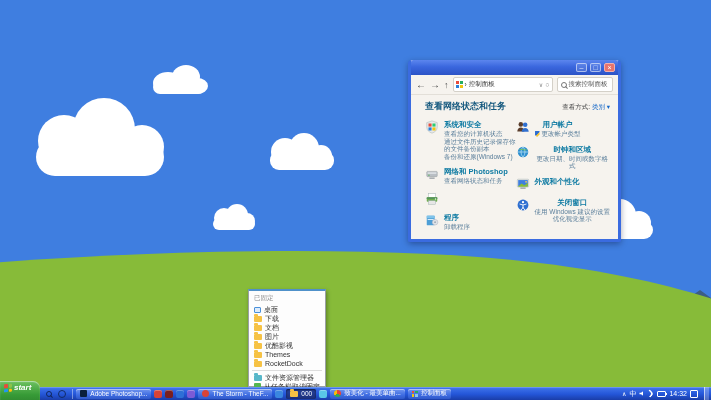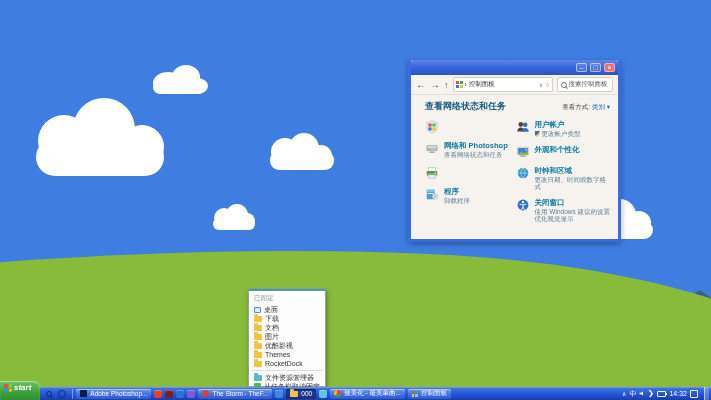--- a/index.html
+++ b/index.html
@@ -31,21 +31,21 @@
   .mag::after{content:"";position:absolute;width:3px;height:1px;background:#777;transform:rotate(45deg);right:-2px;bottom:-1px;}
 
   .cp-body{padding:5px 8px 0 14px;}
   .cp-head{display:flex;align-items:baseline;justify-content:space-between;}
   .cp-title{font-size:9px;font-weight:bold;color:#14587e;}
   .viewby{font-size:6.5px;color:#444;}
   .viewby .val{color:#1668c8;}
   .cols{display:flex;margin-top:7px;}
   .col{display:flex;flex-direction:column;}
   .col.left{width:92px;}
-  .col.right{width:96px;}
+  .col.right{width:96px;text-align:center;}
   .cat{display:flex;gap:5px;margin-bottom:7px;}
   .cat-ic{flex:0 0 14px;width:14px;height:14px;}
   .cat-tx{display:flex;flex-direction:column;}
   .cat-title{font-size:7.5px;font-weight:bold;color:#0f7ba3;line-height:9px;margin-bottom:1px;}
   .cat-link{font-size:6.5px;color:#5b7f9b;line-height:7.5px;}
   .uac{display:inline-block;width:5px;height:6px;background:linear-gradient(135deg,#2f6fd0 50%,#f2c33c 50%);
        clip-path:polygon(0 0,100% 0,100% 60%,50% 100%,0 60%);margin-right:2px;vertical-align:-1px;}
 
   
   .jumplist{position:absolute;left:248px;top:289px;width:78px;height:98px;background:#fdfdfd;
@@ -174,20 +174,26 @@
           <div class="cat">
             <span class="cat-ic">
               <svg width="14" height="14" viewBox="0 0 16 16">
                   <path d="M8 1l6 2v5c0 4-3 6-6 7-3-1-6-3-6-7V3z" fill="#e9e9e9" stroke="#9aa" stroke-width=".5"></path>
                   <rect x="4" y="4" width="3.5" height="3.5" fill="#e74c3c"></rect>
                   <rect x="8.5" y="4" width="3.5" height="3.5" fill="#2ecc71"></rect>
                   <rect x="4" y="8.5" width="3.5" height="3.5" fill="#2980d9"></rect>
                   <rect x="8.5" y="8.5" width="3.5" height="3.5" fill="#f1c40f"></rect>
                 </svg>
             </span>
+            <span class="cat-tx">
+              <a class="cat-title">系统和安全</a>
+              <a class="cat-link">查看您的计算机状态</a>
+              <a class="cat-link">通过文件历史记录保存你的文件备份副本</a>
+              <a class="cat-link">备份和还原(Windows 7)</a>
+            </span>
           </div>
           <div class="cat">
             <span class="cat-ic">
               <svg width="14" height="14" viewBox="0 0 16 16">
                   <rect x="2" y="5" width="12" height="6" rx="1" fill="#b9bec4" stroke="#8d9298" stroke-width=".5"></rect>
                   <rect x="3" y="6" width="10" height="2" fill="#d9dde1"></rect>
                   <circle cx="4.5" cy="9.5" r=".8" fill="#5cb85c"></circle>
                   <rect x="5" y="12" width="6" height="1.5" fill="#9aa0a6"></rect>
                 </svg>
             </span>
@@ -235,42 +241,42 @@
                 </svg>
             </span>
             <span class="cat-tx">
               <a class="cat-title">用户帐户</a>
               <a class="cat-link"><span class="uac"></span><span>更改帐户类型</span></a>
             </span>
           </div>
           <div class="cat">
             <span class="cat-ic">
               <svg width="14" height="14" viewBox="0 0 16 16">
+                  <circle cx="8" cy="8" r="6" fill="#2f8fd0"></circle>
+                  <path d="M2.2 8h11.6M8 2a9 9 0 010 12M8 2a9 9 0 000 12" stroke="#bfe5f7" stroke-width=".8" fill="none"></path>
+                  <path d="M4 5c1.5 1 3-1 4.5.2C10 6.4 11 5 12 5.5" stroke="#6fbf6f" stroke-width="1.2" fill="none"></path>
+                </svg>
+            </span>
+            <span class="cat-tx">
+              <a class="cat-title">时钟和区域</a>
+              <a class="cat-link">更改日期、时间或数字格式</a>
+            </span>
+          </div>
+          <div class="cat">
+            <span class="cat-ic">
+              <svg width="14" height="14" viewBox="0 0 16 16">
                   <rect x="1.5" y="2.5" width="13" height="9" rx="1" fill="#e8e8e8" stroke="#9aa" stroke-width=".5"></rect>
                   <rect x="2.5" y="3.5" width="11" height="7" fill="#3f7ee0"></rect>
                   <path d="M2.5 10.5l4-3 3 2 4-3v4.5h-11z" fill="#87bb39"></path>
                   <circle cx="11.5" cy="5.5" r="1" fill="#f7d154"></circle>
                   <rect x="5" y="12" width="6" height="1.5" fill="#9aa0a6"></rect>
                 </svg>
             </span>
             <span class="cat-tx">
               <a class="cat-title">外观和个性化</a>
-            </span>
-          </div>
-          <div class="cat">
-            <span class="cat-ic">
-              <svg width="14" height="14" viewBox="0 0 16 16">
-                  <circle cx="8" cy="8" r="6" fill="#2f8fd0"></circle>
-                  <path d="M2.2 8h11.6M8 2a9 9 0 010 12M8 2a9 9 0 000 12" stroke="#bfe5f7" stroke-width=".8" fill="none"></path>
-                  <path d="M4 5c1.5 1 3-1 4.5.2C10 6.4 11 5 12 5.5" stroke="#6fbf6f" stroke-width="1.2" fill="none"></path>
-                </svg>
-            </span>
-            <span class="cat-tx">
-              <a class="cat-title">时钟和区域</a>
-              <a class="cat-link">更改日期、时间或数字格式</a>
             </span>
           </div>
           <div class="cat">
             <span class="cat-ic">
               <svg width="14" height="14" viewBox="0 0 16 16">
                   <circle cx="8" cy="8" r="6.2" fill="#2f6fd0"></circle>
                   <circle cx="8" cy="4.8" r="1.3" fill="#fff"></circle>
                   <path d="M4.5 7l3.5 1 3.5-1M8 8v3M8 11l-2 2.5M8 11l2 2.5" stroke="#fff" stroke-width="1" fill="none" stroke-linecap="round"></path>
                 </svg>
             </span>

